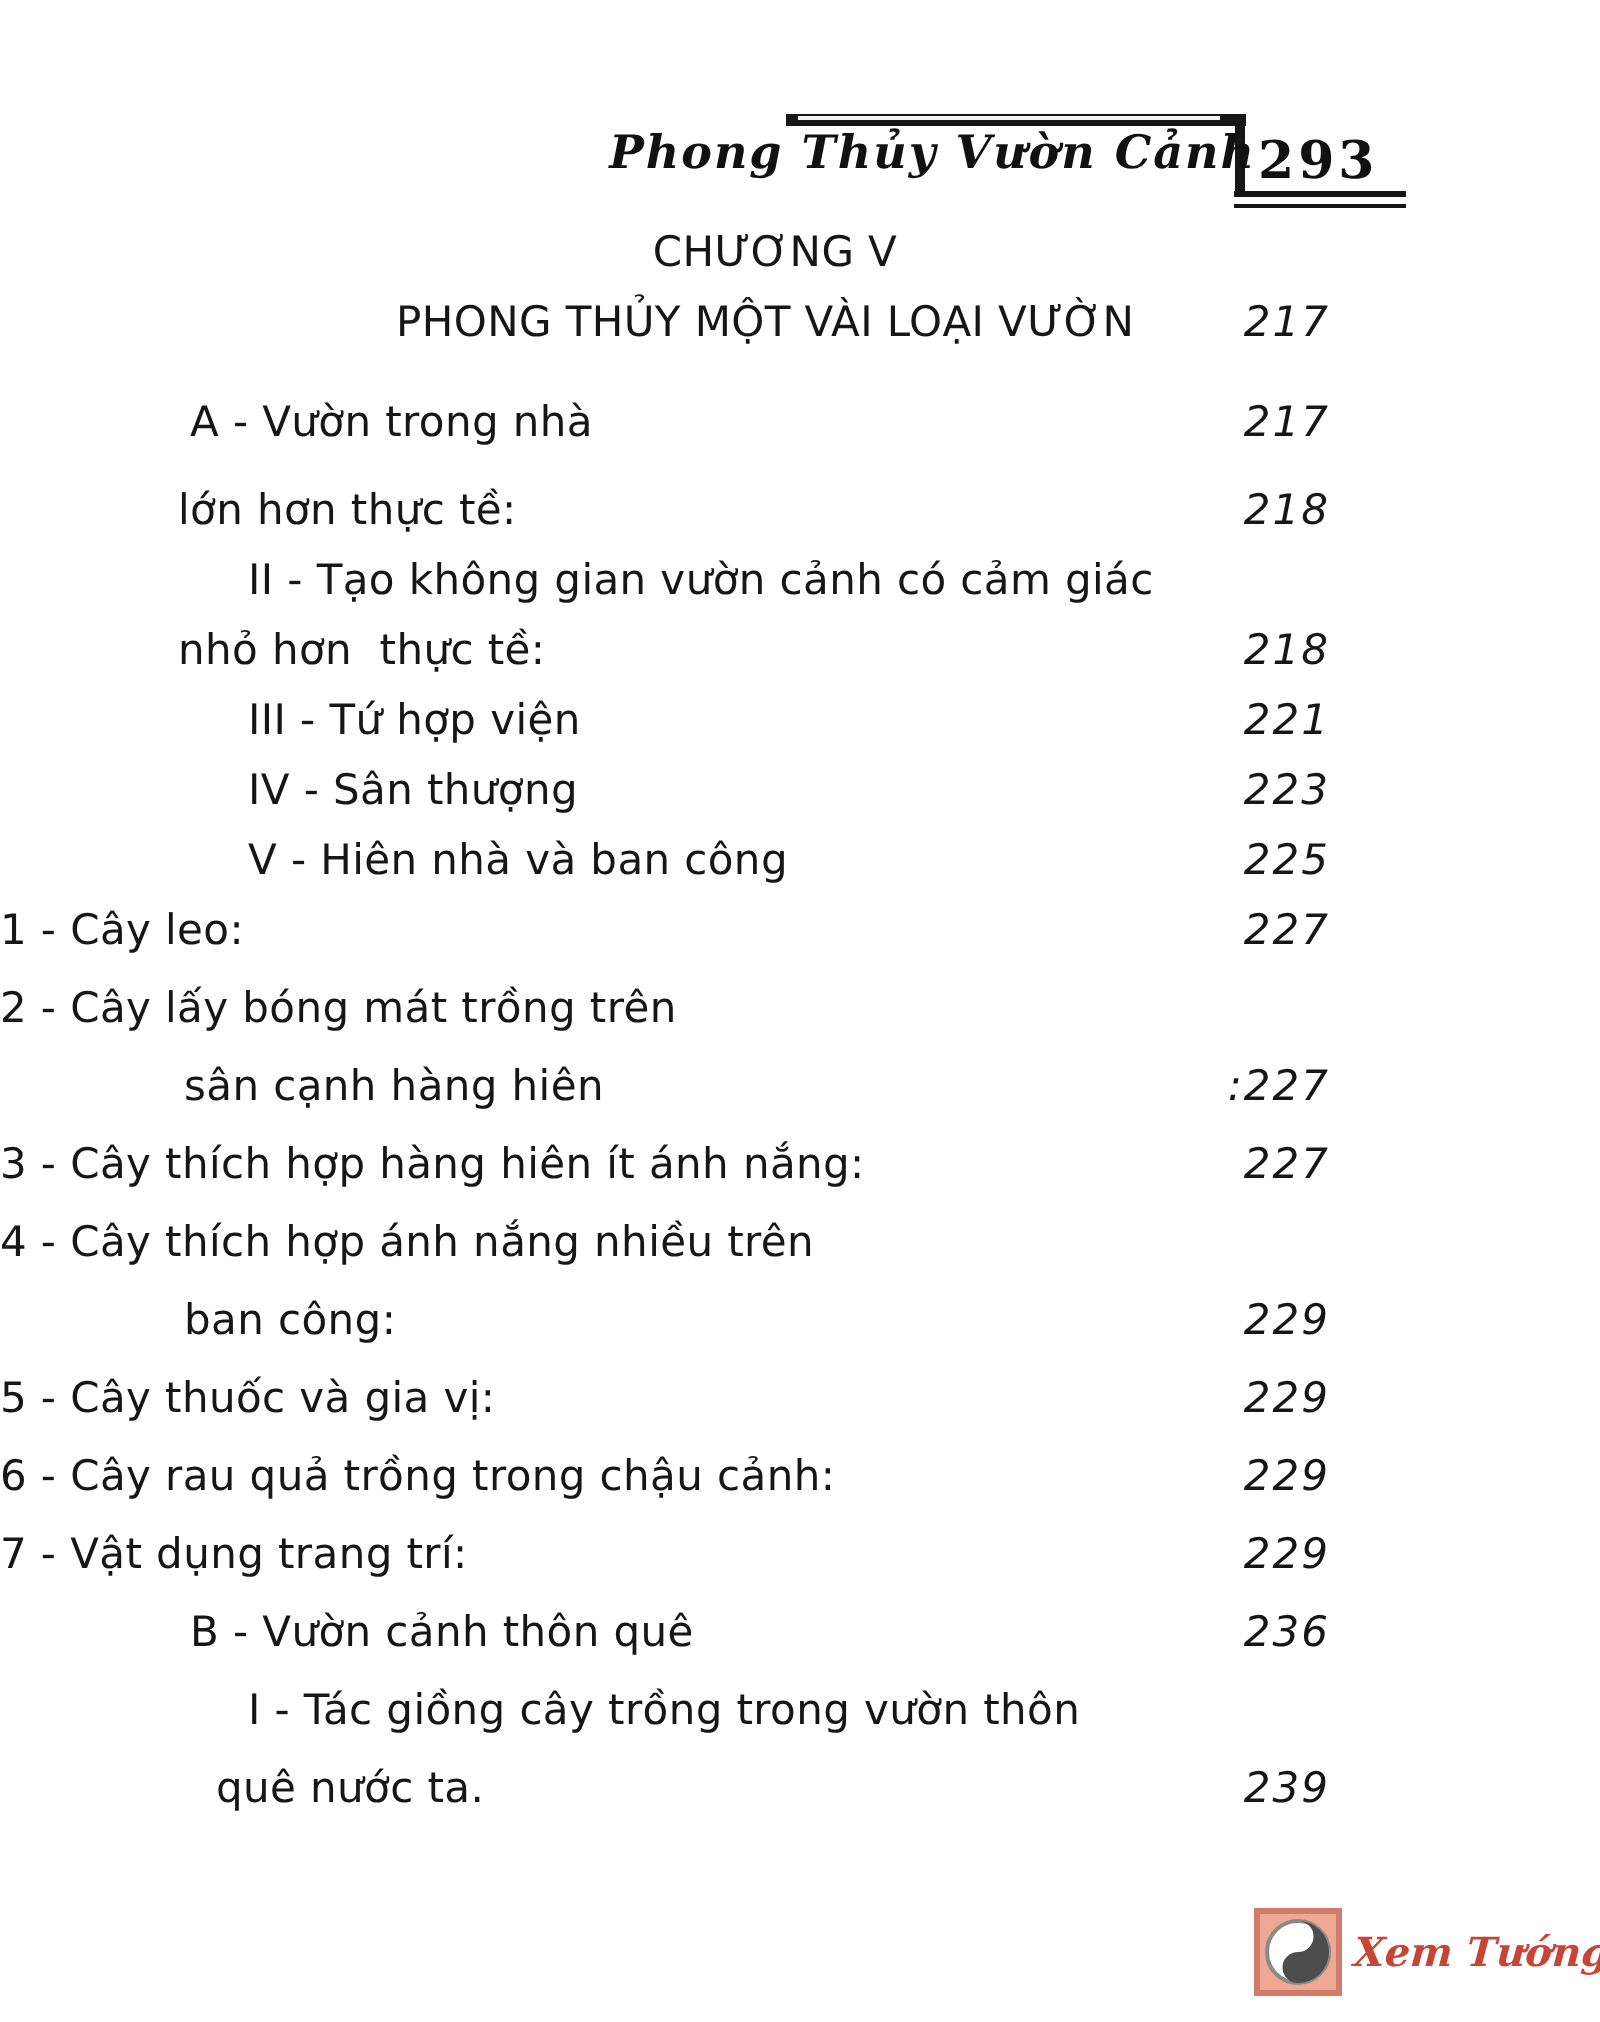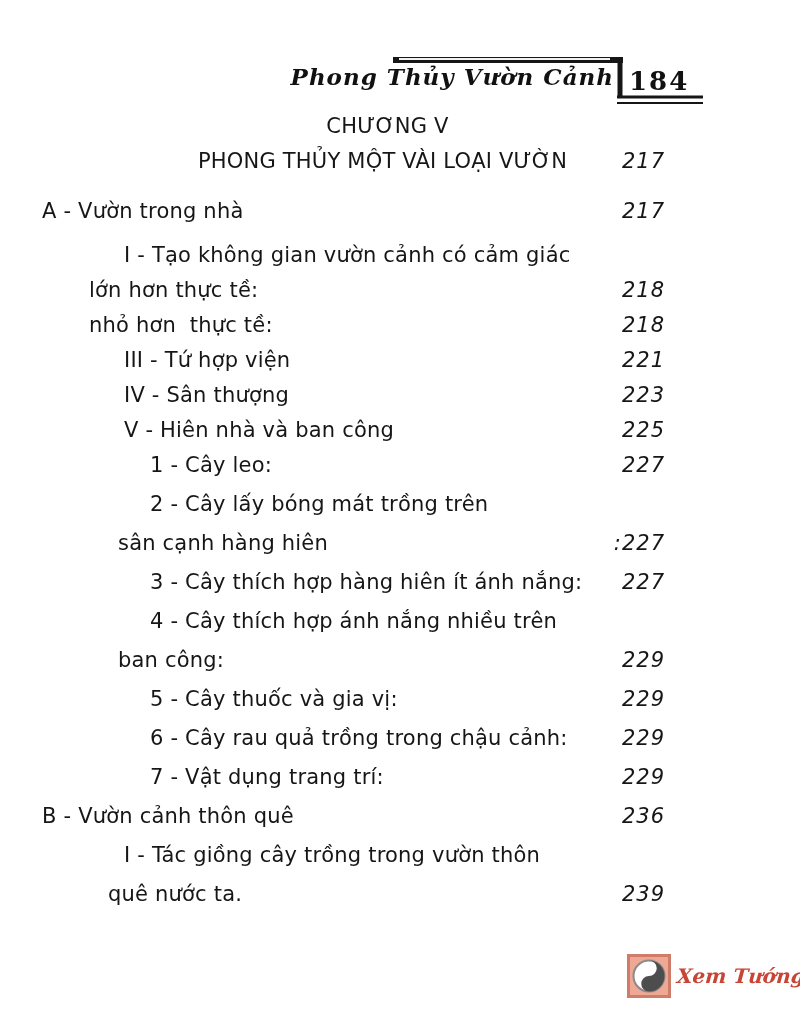--- a/index.html
+++ b/index.html
@@ -7,21 +7,21 @@
     position:relative;
     width:800px;height:1011px;
     background:#ffffff;
     overflow:hidden;
     font-family:"DejaVu Sans", sans-serif;
     color:#161616;
   }
   
   .hdr-rule{position:absolute;top:0;left:0;}
   .running-title{
-    position:absolute;top:63px;right:186px;
+    position:absolute;top:63px;right:172px;
     font-family:"DejaVu Serif", serif;
     font-style:italic;font-weight:bold;
     font-size:23px;letter-spacing:1px;
     color:#111;white-space:nowrap;
   }
   .page-number{
     position:absolute;top:66px;left:629px;
     font-family:"DejaVu Serif", serif;
     font-weight:bold;font-size:26px;letter-spacing:2px;
     color:#111;
@@ -36,25 +36,25 @@
     justify-content:flex-end;
   }
   .row .t{white-space:pre;}
   .row .p{margin-left:auto;text-align:right;white-space:pre;letter-spacing:1px;font-style:italic;}
   
   .rh35{height:35px}.rh50{height:50px}.rh44{height:44px}.rh39{height:39px}
   
   .ctr{justify-content:center;padding-right:135px;}
   .ctr .t{margin-left:110px;} 
   .pl-h{padding-left:198px}
-  .pl-a{padding-left:42px}
+  .pl-a{padding-left:95px}
   .pl-r{padding-left:124px}
   .pl-rc{padding-left:89px}
-  .pl-n{padding-left:150px}
-  .pl-nc{padding-left:118px}
+  .pl-n{}
+  .pl-nc{padding-left:92px}
   .pl-rc2{padding-left:108px}
   
   .watermark{
     position:absolute;left:627px;top:954px;
     display:flex;align-items:center;gap:6px;
   }
   .wm-text{
     font-family:"DejaVu Serif", serif;
     font-style:italic;font-weight:bold;
     font-size:20px;color:#c84536;white-space:nowrap;
@@ -68,48 +68,48 @@
 
   <svg class="hdr-rule" width="800" height="112">
     <line x1="393" y1="60" x2="623" y2="60" stroke="#161616" stroke-width="6"></line>
     <line x1="399" y1="59" x2="610" y2="59" stroke="#f2f2f2" stroke-width="2"></line>
     <line x1="620" y1="58" x2="620" y2="98" stroke="#161616" stroke-width="5"></line>
     <line x1="617" y1="97" x2="703" y2="97" stroke="#161616" stroke-width="3"></line>
     <line x1="617" y1="103" x2="703" y2="103" stroke="#161616" stroke-width="2"></line>
   </svg>
 
   <div class="running-title">Phong Thủy Vườn Cảnh</div>
-  <div class="page-number">184</div>
+  <div class="page-number">293</div>
 
   <div class="toc">
 
     <div class="row rh35 ctr">
       <span class="t">CHƯƠNG V</span>
     </div>
 
     <div class="row rh50 pl-h">
       <span class="t">PHONG THỦY MỘT VÀI LOẠI VƯỜN</span>
       <span class="p">217</span>
     </div>
 
     <div class="row rh44 pl-a">
       <span class="t">A - Vườn trong nhà</span>
       <span class="p">217</span>
     </div>
 
-    <div class="row rh35 pl-r">
-      <span class="t">I - Tạo không gian vườn cảnh có cảm giác</span>
-      <span class="p"></span>
-    </div>
 
     <div class="row rh35 pl-rc">
       <span class="t">lớn hơn thực tề:</span>
       <span class="p">218</span>
     </div>
 
+    <div class="row rh35 pl-r">
+      <span class="t">II - Tạo không gian vườn cảnh có cảm giác</span>
+      <span class="p"></span>
+    </div>
 
     <div class="row rh35 pl-rc">
       <span class="t">nhỏ hơn  thực tề:</span>
       <span class="p">218</span>
     </div>
 
     <div class="row rh35 pl-r">
       <span class="t">III - Tứ hợp viện</span>
       <span class="p">221</span>
     </div>

